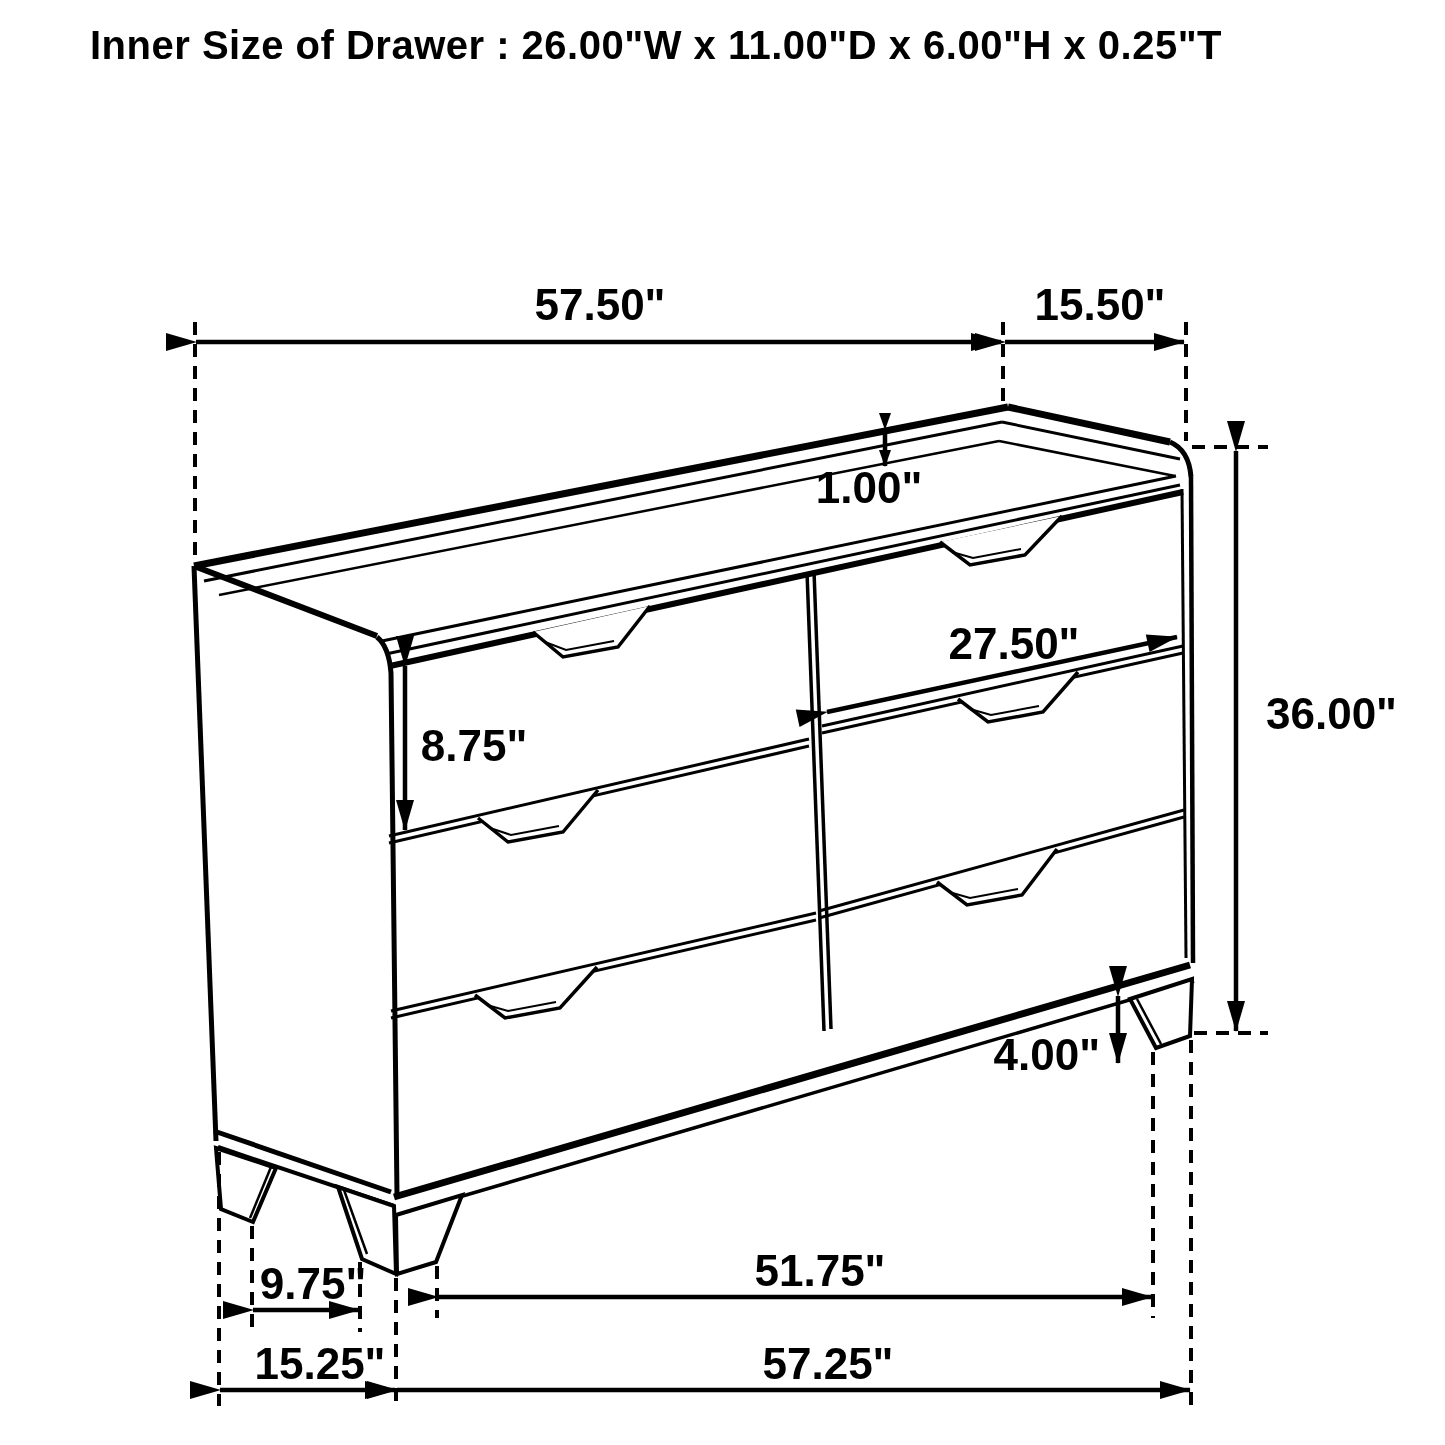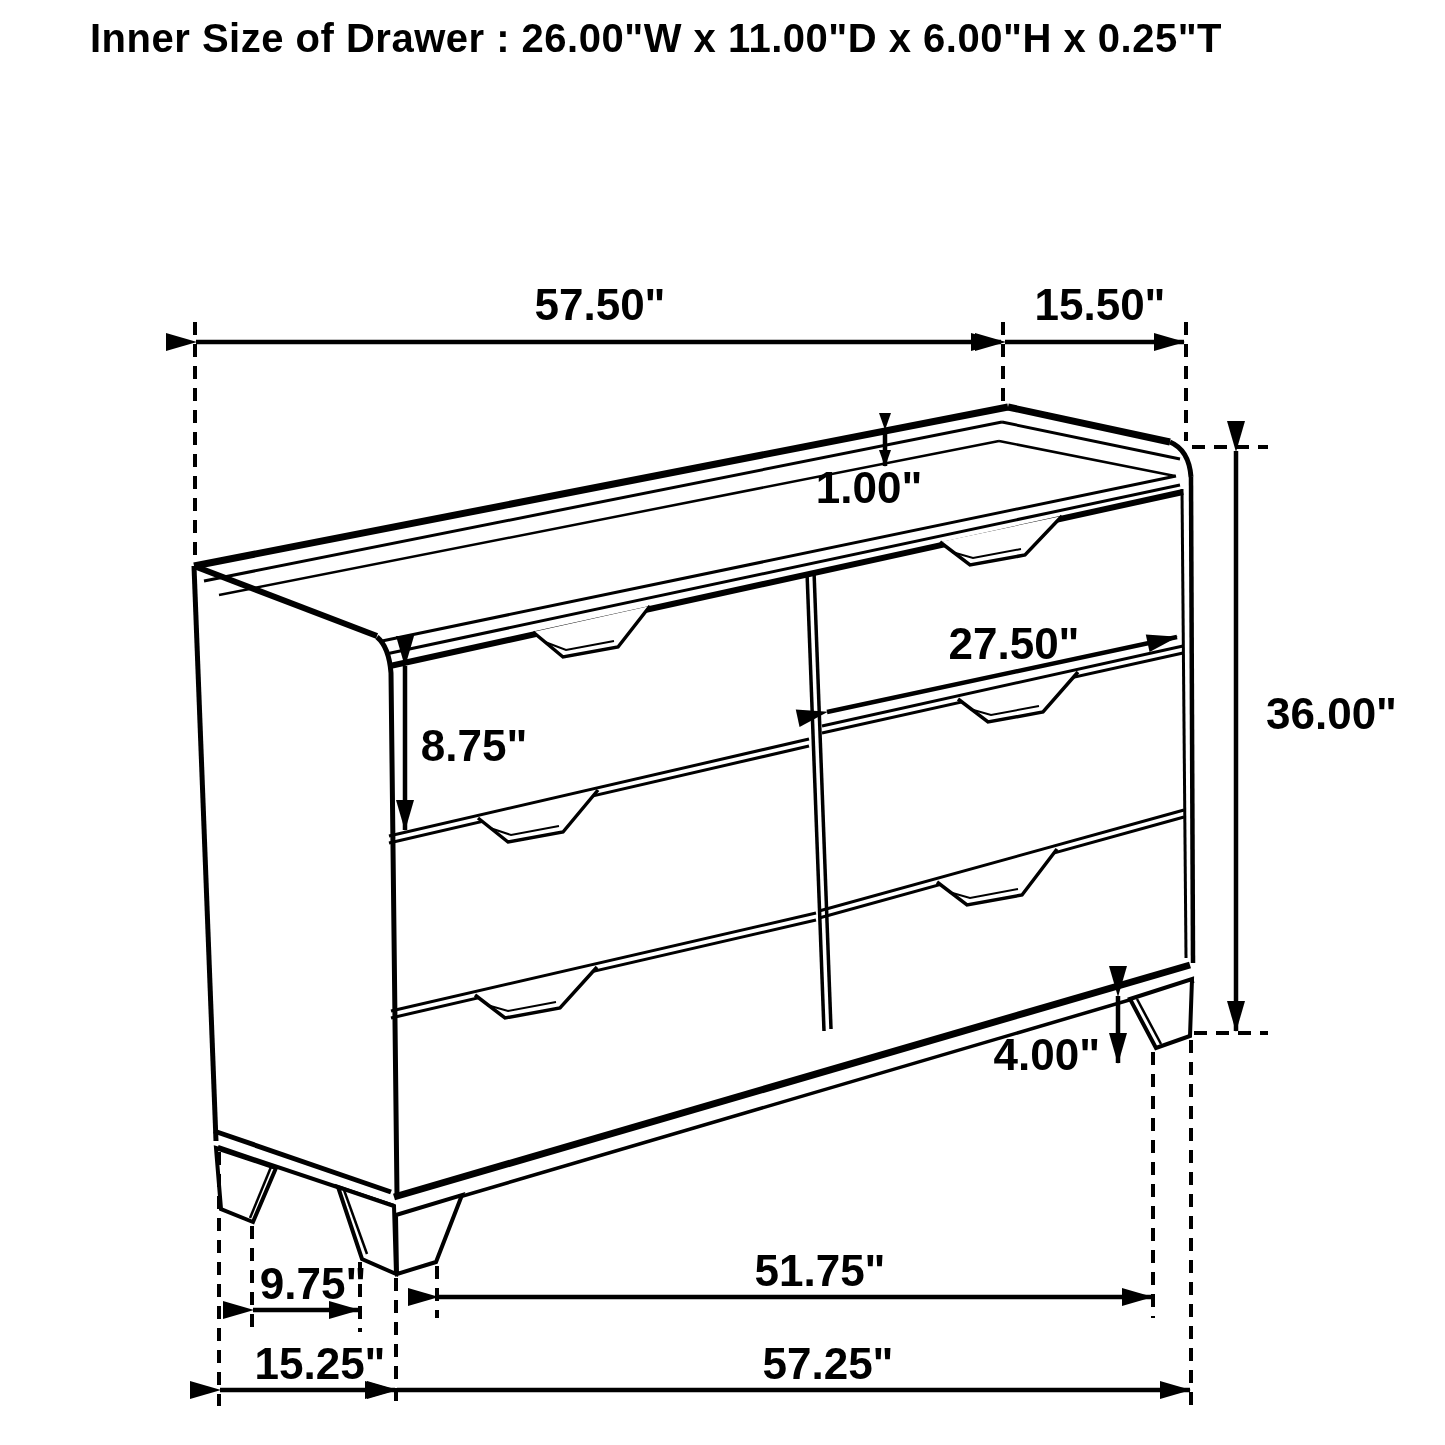--- a/index.html
+++ b/index.html
@@ -1,18 +1,18 @@
 <!DOCTYPE html>
 <html><head>
 <meta charset="utf-8">
 <style>
   html,body{margin:0;padding:0;background:#ffffff;}
   #stage{position:relative;width:1445px;height:1445px;background:#ffffff;overflow:hidden;
          font-family:"Liberation Sans", sans-serif;}
-  .title{position:absolute;left:90px;top:16px;font-size:40px;font-weight:bold;color:#000;
+  .title{position:absolute;left:90px;top:23px;font-size:40px;font-weight:bold;color:#000;
          letter-spacing:0.5px;white-space:nowrap;}
   svg{position:absolute;left:0;top:0;}
   .ln{stroke:#000;fill:none;}
   .dash{stroke:#000;fill:none;stroke-width:4;stroke-dasharray:13 9;}
   .dim{stroke:#000;fill:none;stroke-width:4.5;}
   .dim-label{font-family:"Liberation Sans", sans-serif;font-size:44px;font-weight:bold;fill:#000;}
 </style>
 </head>
 <body>
 

